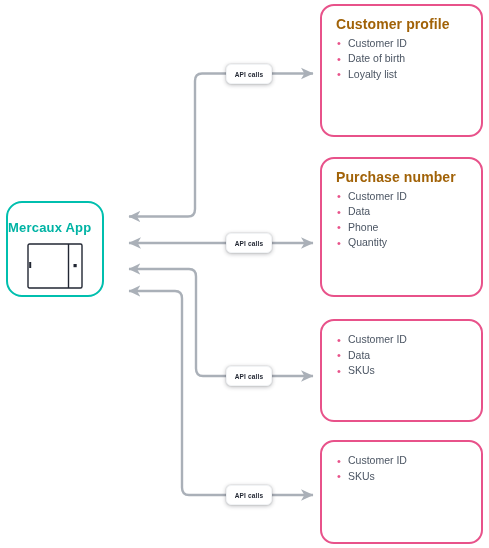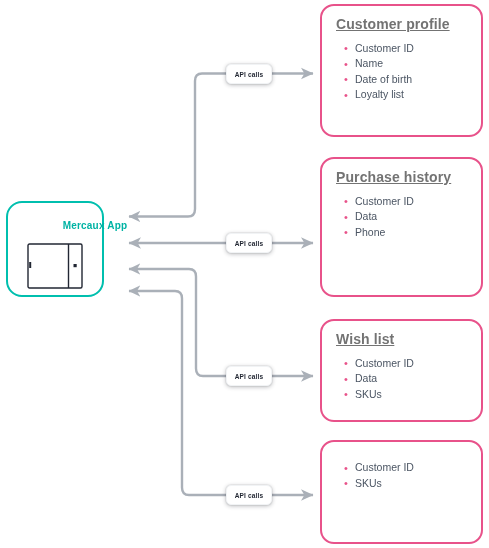--- a/index.html
+++ b/index.html
@@ -37,26 +37,24 @@
     border: 2px solid #00bfae;
     border-radius: 16px;
     background: #ffffff;
     box-sizing: border-box;
   }
   .app-title {
     position: absolute;
     left: 0;
     top: 17px;
     width: 100%;
-    text-align: center;
-    font-size: 10px;
+    font-size: 13px;
     font-weight: bold;
     color: #00b3a4;
     letter-spacing: 0.2px;
-    padding-left: 40px;
   }
   .device-icon {
     position: absolute;
     left: 50%;
     top: 40px;
     transform: translateX(-50%);
   }
   
   .card {
     position: absolute;
@@ -64,29 +62,28 @@
     width: 163px;
     border: 2px solid #e8528a;
     border-radius: 14px;
     background: #ffffff;
     box-sizing: border-box;
     padding: 10px 12px 12px 14px;
   }
   .card-title {
     font-size: 14px;
     font-weight: bold;
-    color: #737373;
+    color: #a16207;
     line-height: 1.18;
     margin: 0 0 3px 0;
     letter-spacing: 0.1px;
-    text-decoration: underline;
   }
   .card-list {
     list-style: none;
-    margin: 8px;
+    margin: 1px;
     padding: 0;
   }
   .card-list li {
     position: relative;
     padding-left: 11px;
     font-size: 10.5px;
     line-height: 15.5px;
     color: #4b5563;
   }
   .card-list li::before {
@@ -178,37 +175,36 @@
 
   <div class="api-chip" id="chip-1">API calls</div>
   <div class="api-chip" id="chip-2">API calls</div>
   <div class="api-chip" id="chip-3">API calls</div>
   <div class="api-chip" id="chip-4">API calls</div>
 
   <div class="card" id="card-customer-profile">
     <div class="card-title">Customer profile</div>
     <ul class="card-list">
       <li>Customer ID</li>
-      <li>Name</li>
       <li>Date of birth</li>
       <li>Loyalty list</li>
     </ul>
   </div>
 
   <div class="card" id="card-purchase-history">
-    <div class="card-title">Purchase history</div>
+    <div class="card-title">Purchase number</div>
     <ul class="card-list">
       <li>Customer ID</li>
       <li>Data</li>
       <li>Phone</li>
+      <li>Quantity</li>
     </ul>
   </div>
 
   <div class="card" id="card-wish-list">
-    <div class="card-title">Wish list</div>
     <ul class="card-list">
       <li>Customer ID</li>
       <li>Data</li>
       <li>SKUs</li>
     </ul>
   </div>
 
   <div class="card" id="card-personal-recs">
     <ul class="card-list">
       <li>Customer ID</li>

